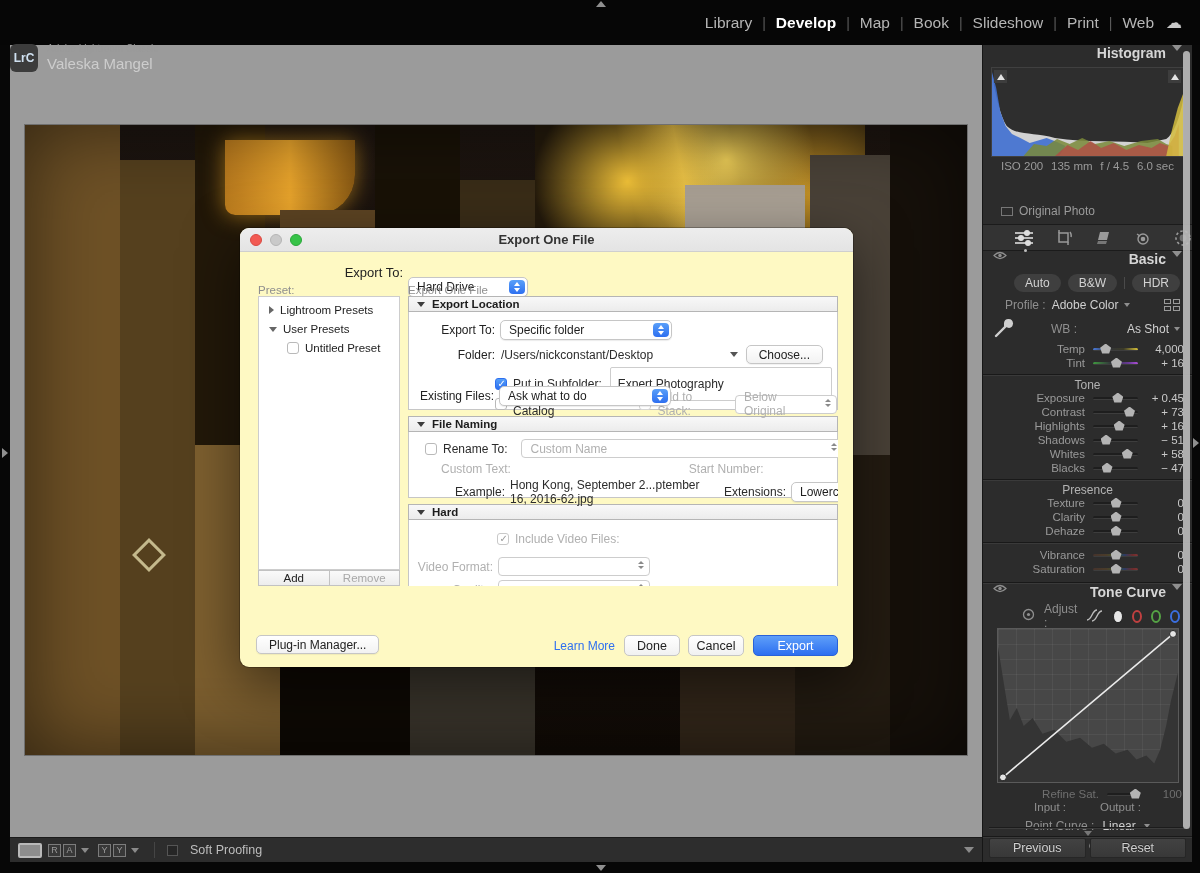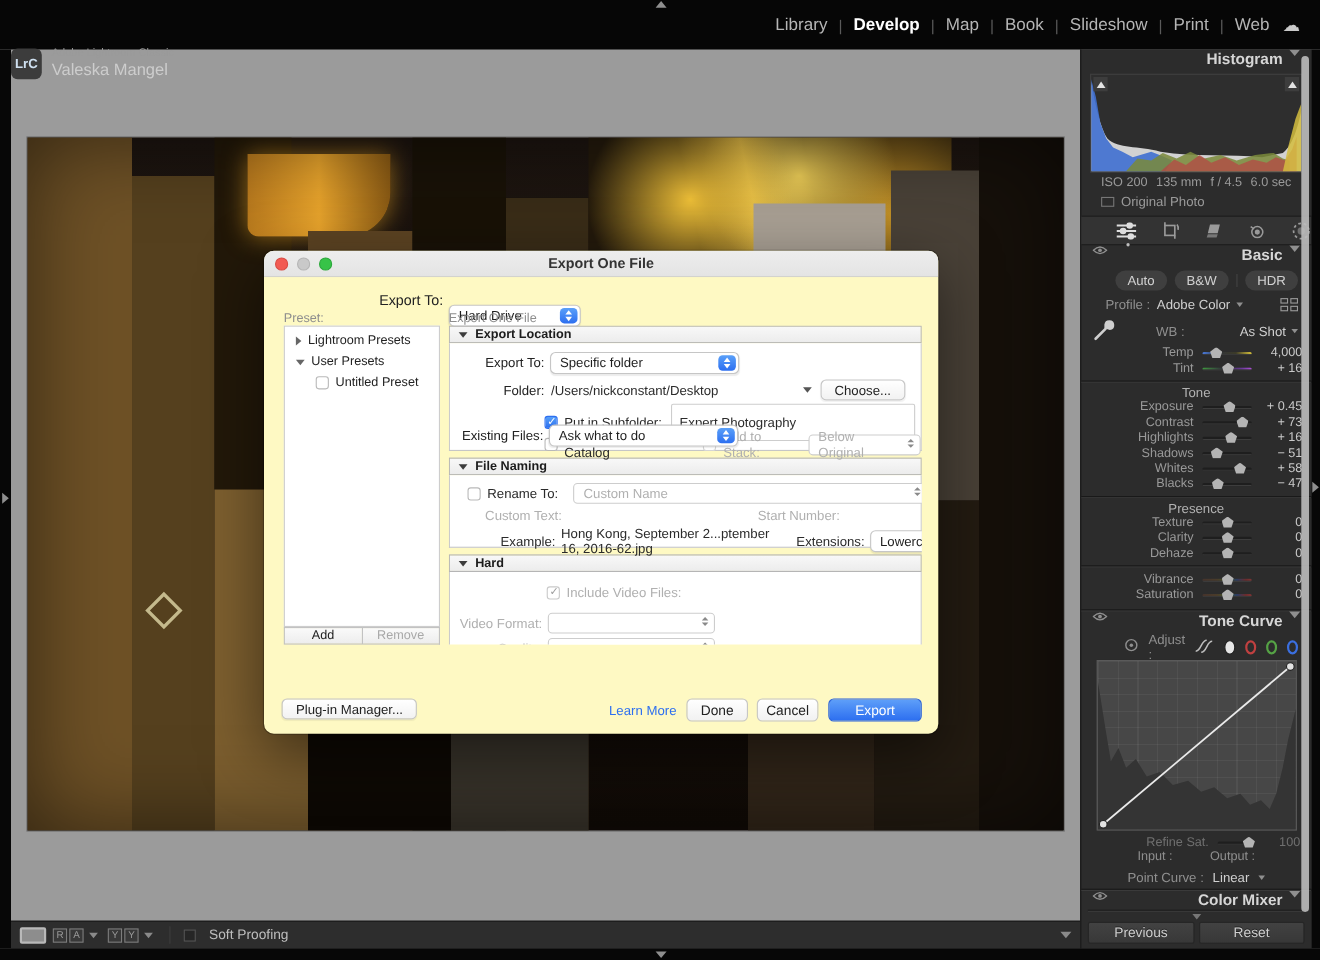--- a/index.html
+++ b/index.html
@@ -90,21 +90,21 @@
 
   .hist-wrap { padding:2px 8px 0 8px; }
   .hist-box { position:relative; height:90px; background:#2e2e2e; border:1px solid #404040; }
   .hist-box svg { display:block; width:100%; height:100%; }
   .clip { position:absolute; top:2px; width:13px; height:13px; background:#3d3d3d;
     display:flex; align-items:center; justify-content:center; }
   .clip .t { width:0; height:0; border-left:4px solid transparent; border-right:4px solid transparent;
     border-bottom:6px solid #e3e3e3; }
   .clip.l { left:2px; } .clip.r { right:2px; }
   .hist-info { display:flex; justify-content:space-between; padding:3px 10px 0 10px; color:#9a9a9a; font-size:11.5px; }
-  .orig-row { display:flex; align-items:center; gap:6px; padding:4px 10px 6px 10px; color:#9a9a9a; font-size:12px; }
+  .orig-row { display:flex; align-items:center; gap:6px; padding:4px 10px 6px 10px; color:#9a9a9a; font-size:12px;margin-top:28px; }
   .orig-box { width:12px; height:9px; border:1px solid #777; background:#2c2c2c; }
 
   .tools { height:27px; display:flex; align-items:center; gap:22px; padding:0 0 0 32px;
     background:#333; border-top:1px solid #1b1b1b; border-bottom:1px solid #1b1b1b; position:relative; }
   .tool { position:relative; display:flex; align-items:center; justify-content:center; width:22px; height:22px; }
   .tool svg { display:block; }
   .tool.sel::after { content:""; position:absolute; bottom:-3px; left:9px; width:3px; height:3px;
     border-radius:50%; background:#bdbdbd; }
 
   .basic-btns { display:flex; justify-content:flex-end; align-items:center; gap:7px; padding:3px 12px 2px 0; }

